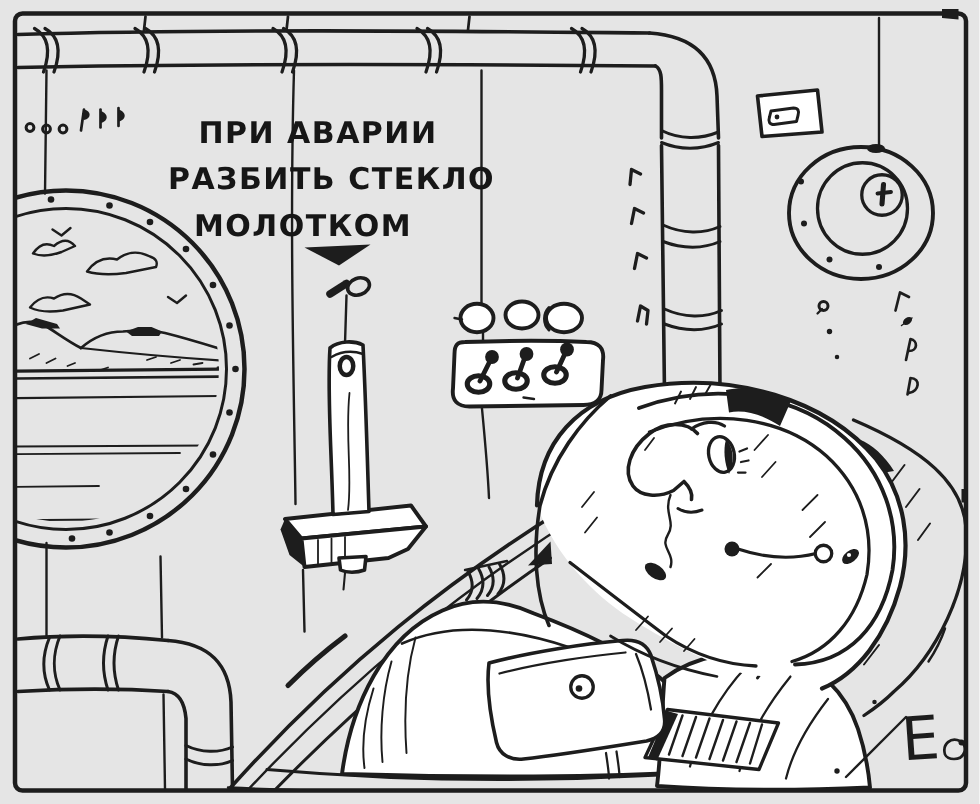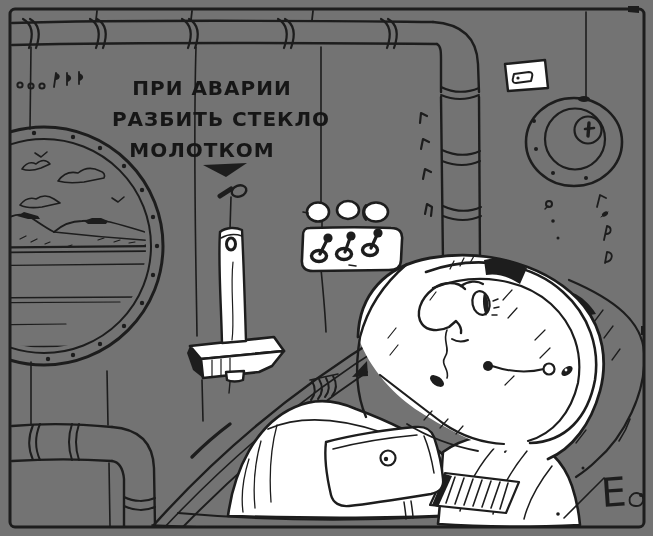--- a/index.html
+++ b/index.html
@@ -1,16 +1,16 @@
 <!DOCTYPE html>
 <html><head>
 <meta charset="utf-8">
 <style>
   html,body{margin:0;padding:0;background:#ffffff;}
-  figure{margin:0;width:653px;height:536px;position:relative;background:#737373;}
+  figure{margin:0;width:653px;height:536px;position:relative;background:#e5e5e5;}
   svg{display:block;}
   .ink{stroke:#1d1d1d;fill:none;stroke-linecap:round;stroke-linejoin:round;}
   .fillink{fill:#1d1d1d;stroke:none;}
   .paper{fill:#ffffff;}
   text.sign{font-family:"DejaVu Sans",sans-serif;font-weight:700;font-size:20px;
             letter-spacing:1px;fill:#161616;text-anchor:middle;}
   text.sig{font-family:"DejaVu Sans",sans-serif;font-weight:400;font-size:40px;fill:#1d1d1d;}
 </style>
 </head>
 <body>

